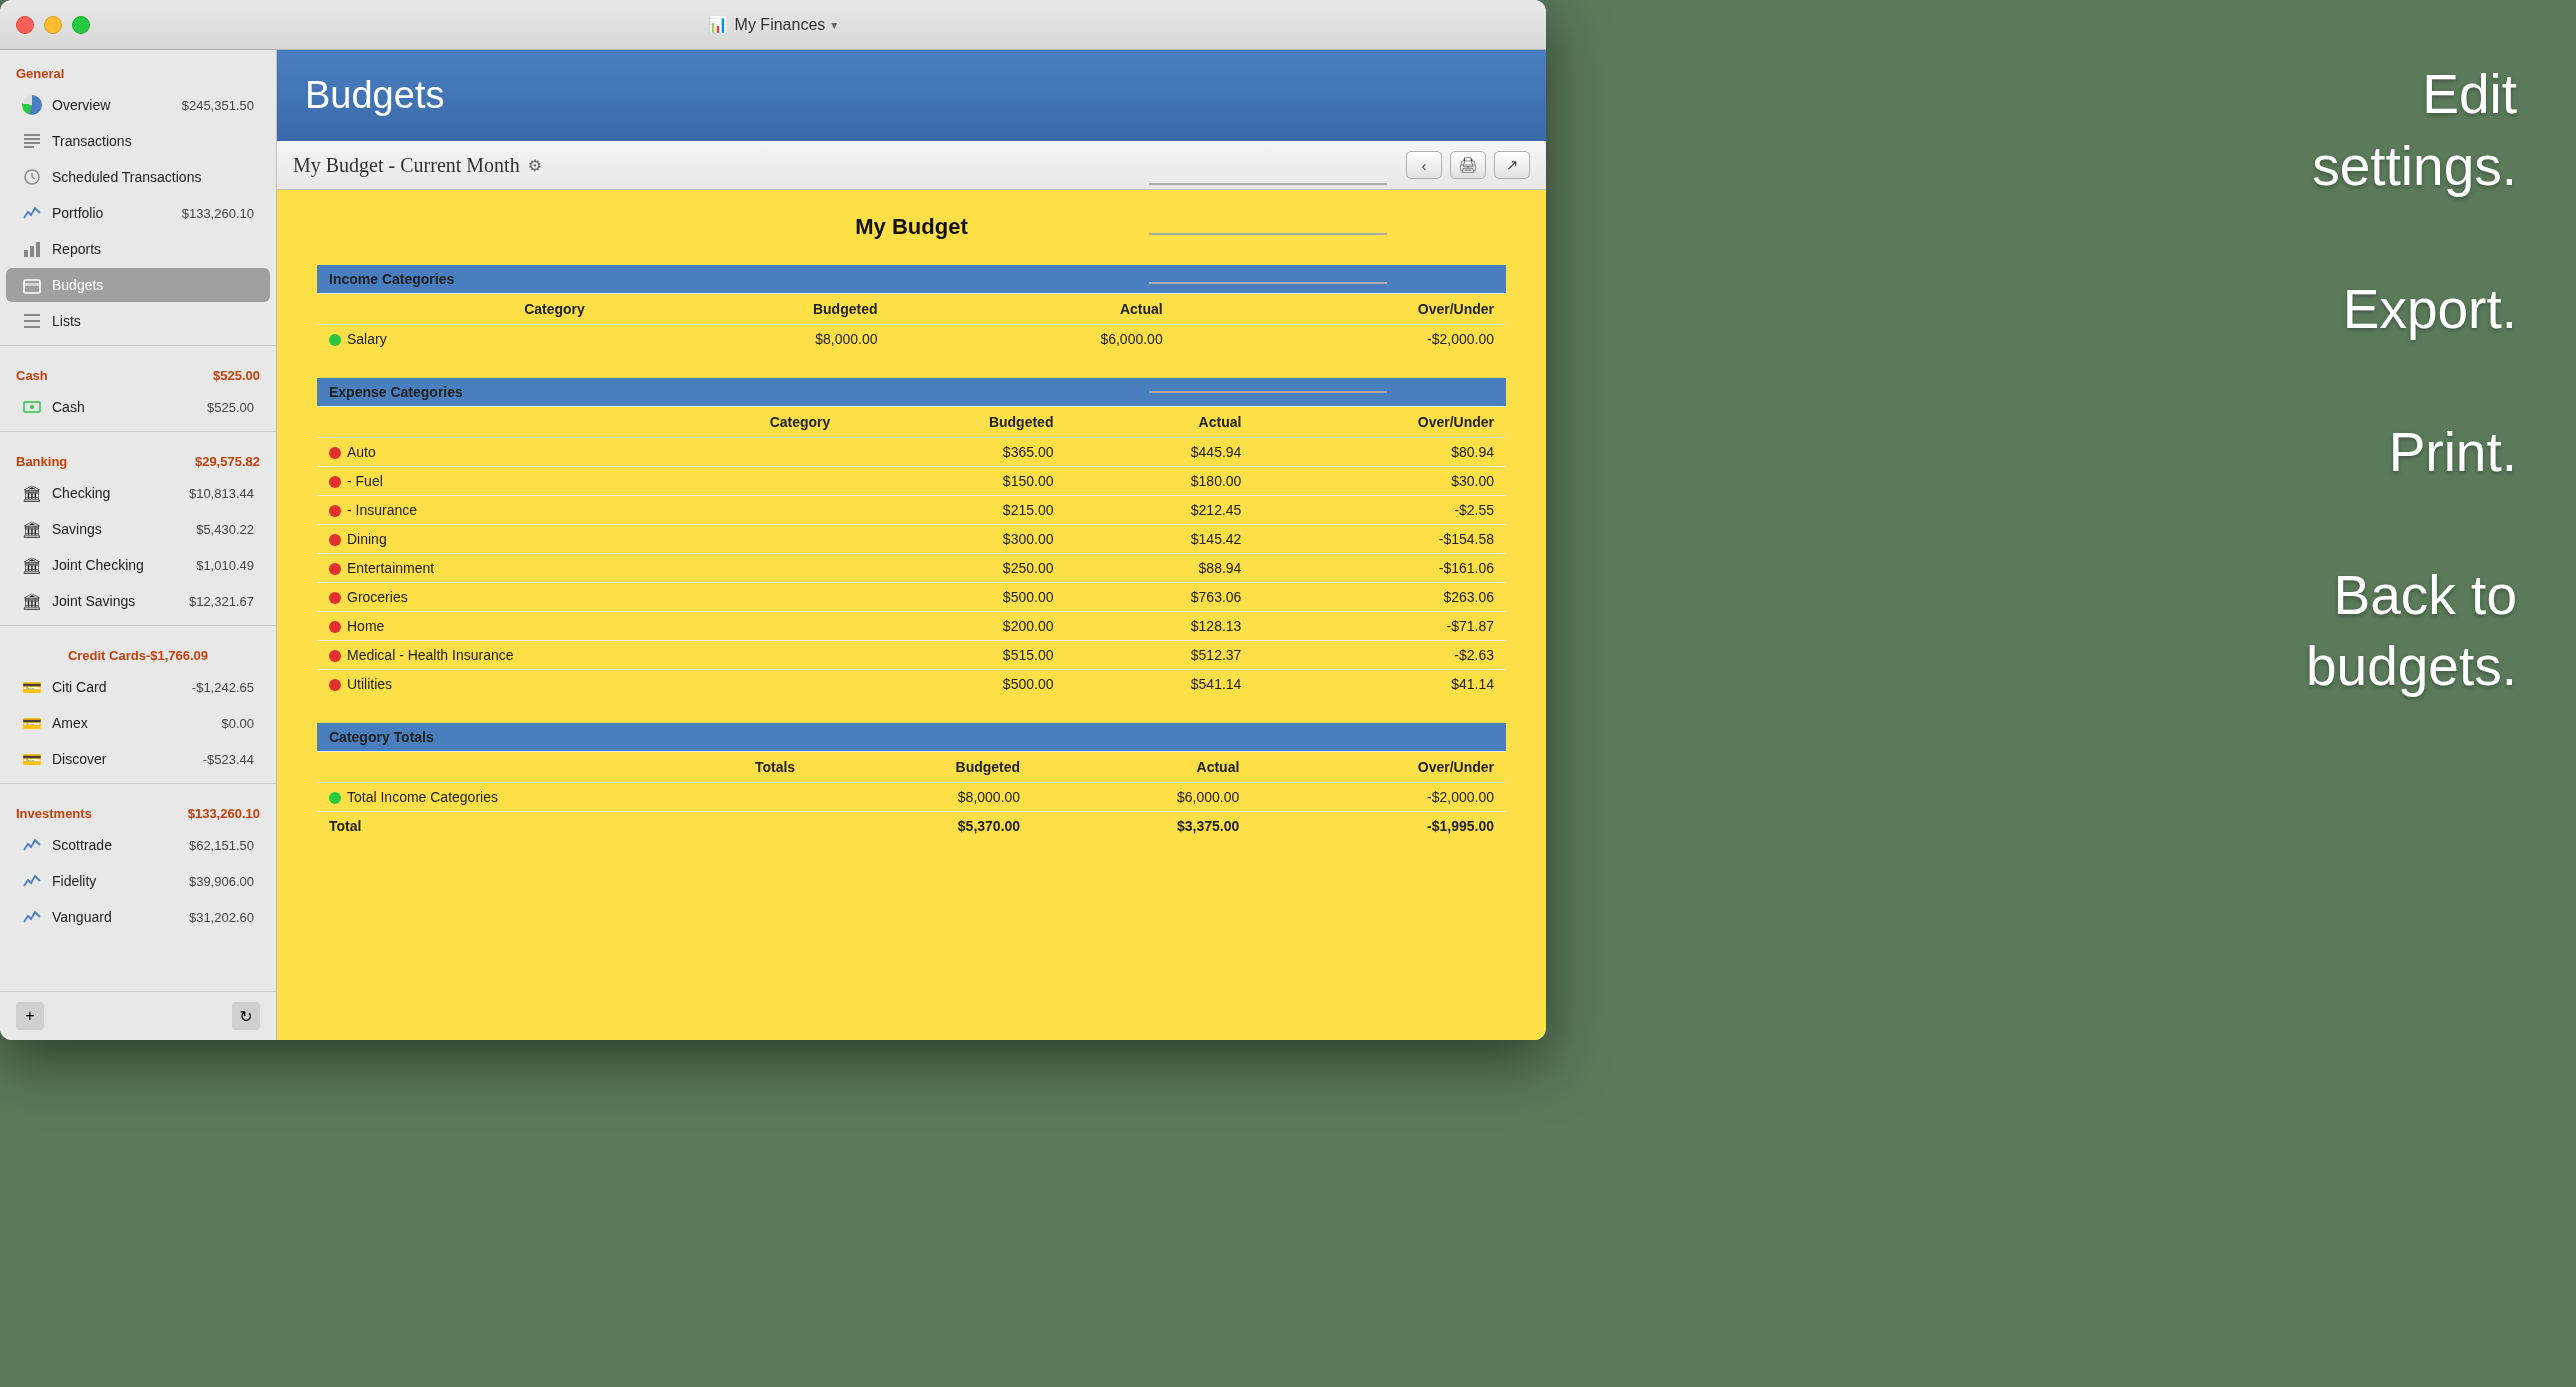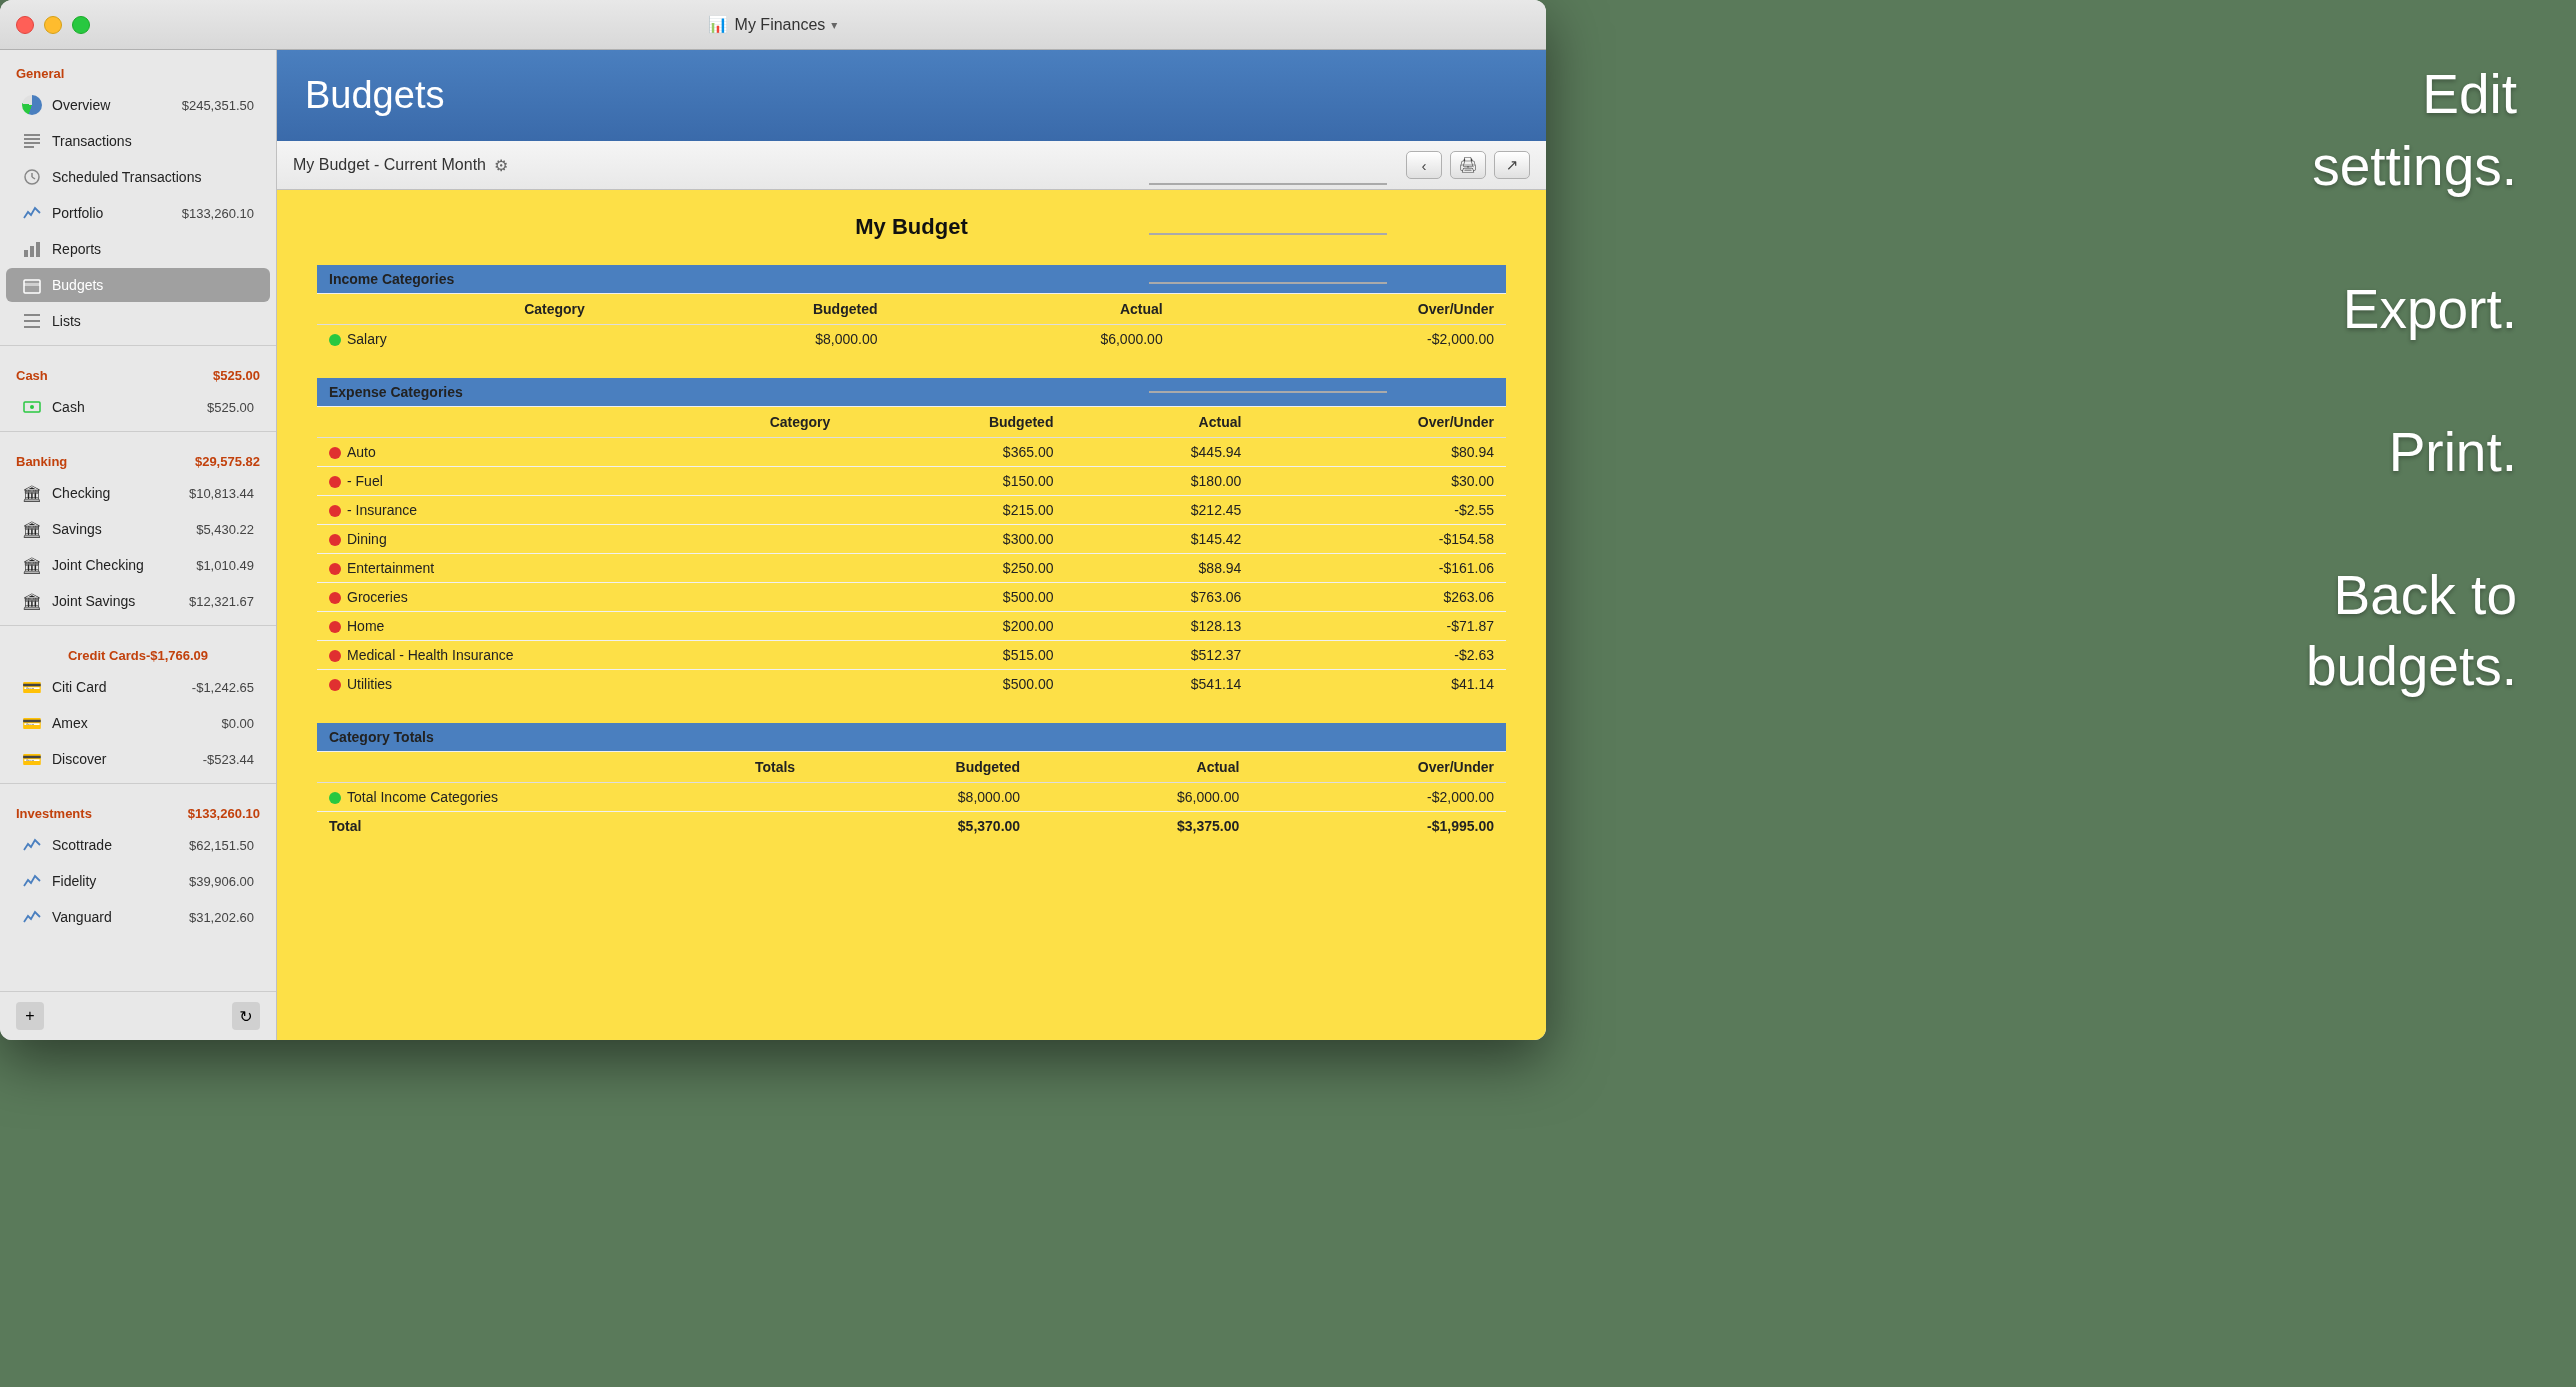--- a/index.html
+++ b/index.html
@@ -171,22 +171,23 @@
       align-items: center;
       justify-content: space-between;
       flex-shrink: 0;
     }
     .toolbar-left {
       display: flex;
       align-items: center;
       gap: 8px;
     }
     .toolbar-label {
-      font-size: 16px;
+      font-size: 20px;
       color: #333;
+      font-family: Liberation Serif, serif;
     }
     .toolbar-gear {
       font-size: 16px;
       color: #666;
       cursor: pointer;
     }
     .toolbar-right {
       display: flex;
       align-items: center;
       gap: 8px;

